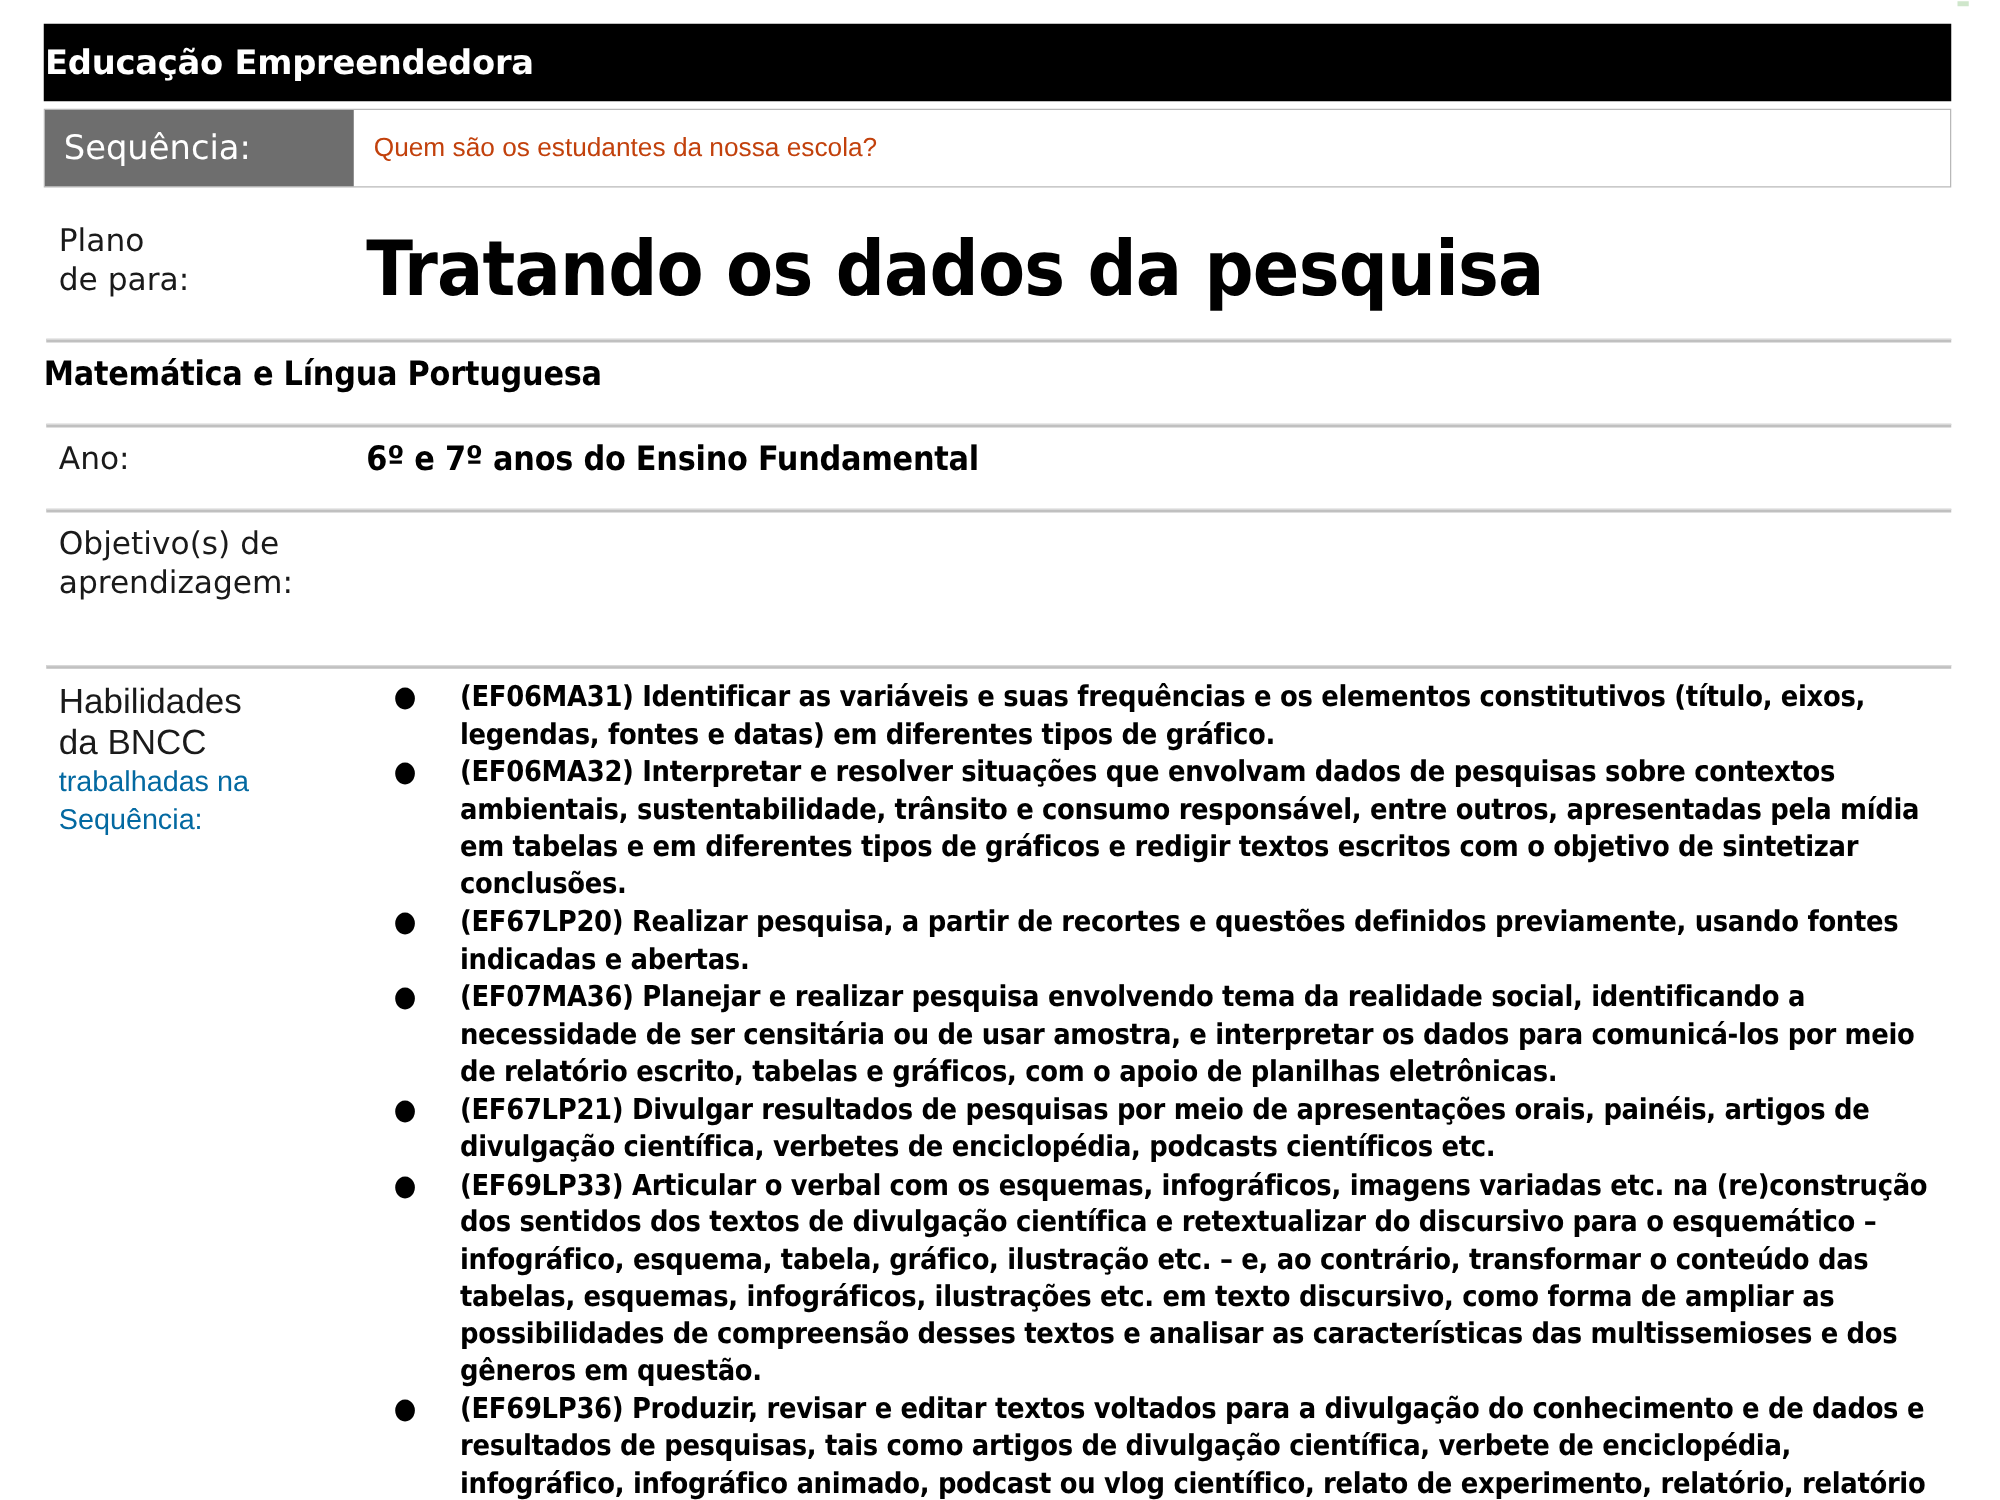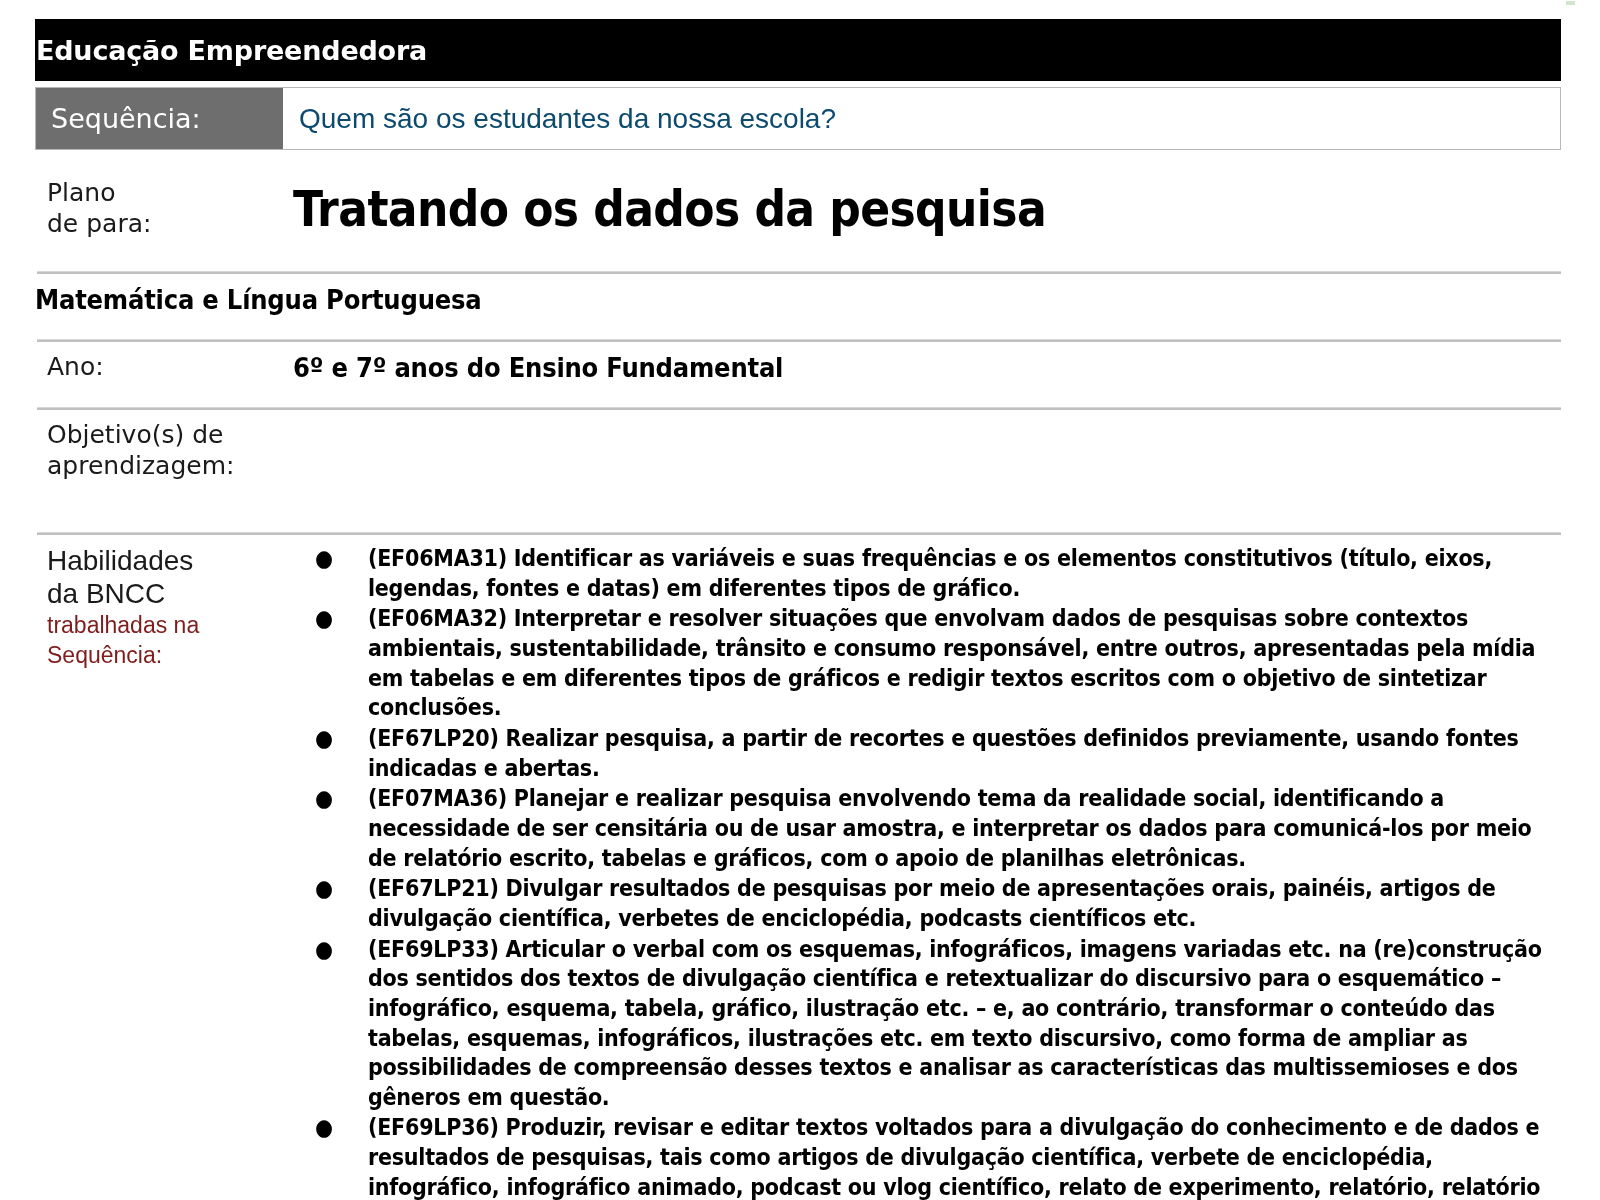--- a/index.html
+++ b/index.html
@@ -70,23 +70,23 @@
     font-size: 27px;
     font-family: "DejaVu Sans", sans-serif;
     font-weight: normal;
     white-space: nowrap;
   }
   .seq-value {
     flex: 1;
     display: flex;
     align-items: center;
     padding-left: 16px;
-    font-size: 28px;
-    font-family: "Liberation Sans", sans-serif;
-    color: #0c4a6e;
+    font-size: 21px;
+    font-family: "Liberation Sans", sans-serif;
+    color: #c2410c;
     white-space: nowrap;
   }
 
   
   .row {
     position: absolute;
     left: 35px;
     width: 1526px;
     display: flex;
     align-items: flex-start;
@@ -109,21 +109,21 @@
     font-weight: bold;
     font-size: 27px;
     line-height: 1.2;
     color: #000000;
     letter-spacing: -0.2px;
   }
 
   
   #row-plano { top: 178px; }
   #row-plano .row-value {
-    font-size: 49px;
+    font-size: 61px;
     line-height: 1.0;
     letter-spacing: -0.6px;
     font-stretch: condensed;
     padding-top: 7px;
   }
 
   #row-componentes { top: 284px; }
   #row-ano { top: 352px; }
   #row-objetivos { top: 420px; gap: 24px; }
 
@@ -148,21 +148,21 @@
   .hab-title {
     font-family: "Liberation Sans", sans-serif;
     font-size: 28px;
     line-height: 1.18;
     color: #1a1a1a;
   }
   .hab-sub {
     font-family: "Liberation Sans", sans-serif;
     font-size: 23px;
     line-height: 1.2;
-    color: #7f1d1d;
+    color: #0369a1;
     margin-top: 2px;
   }
 
   ul.skills {
     margin: 0;
     padding: 0;
     list-style: none;
   }
   ul.skills li {
     position: relative;

